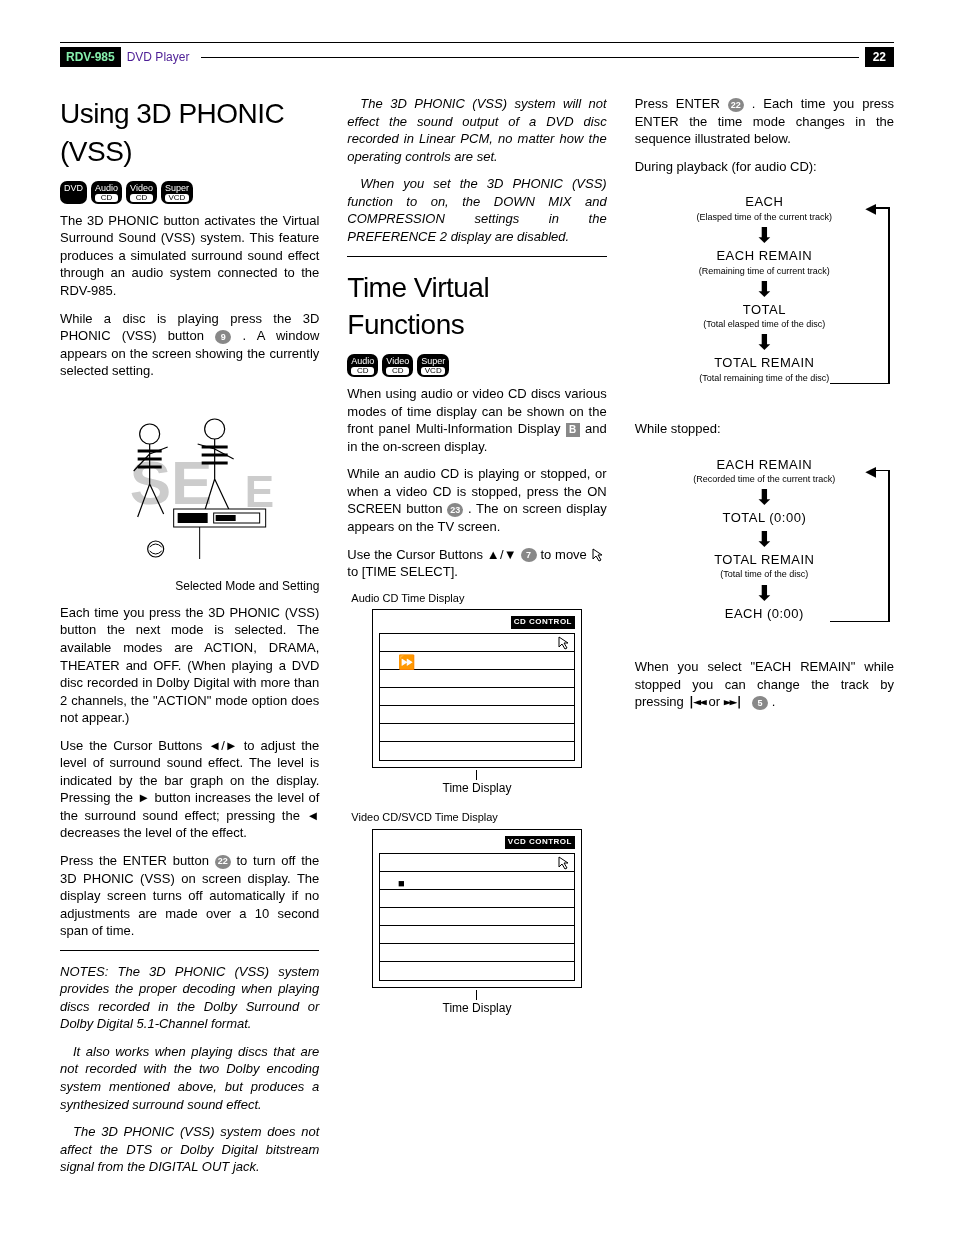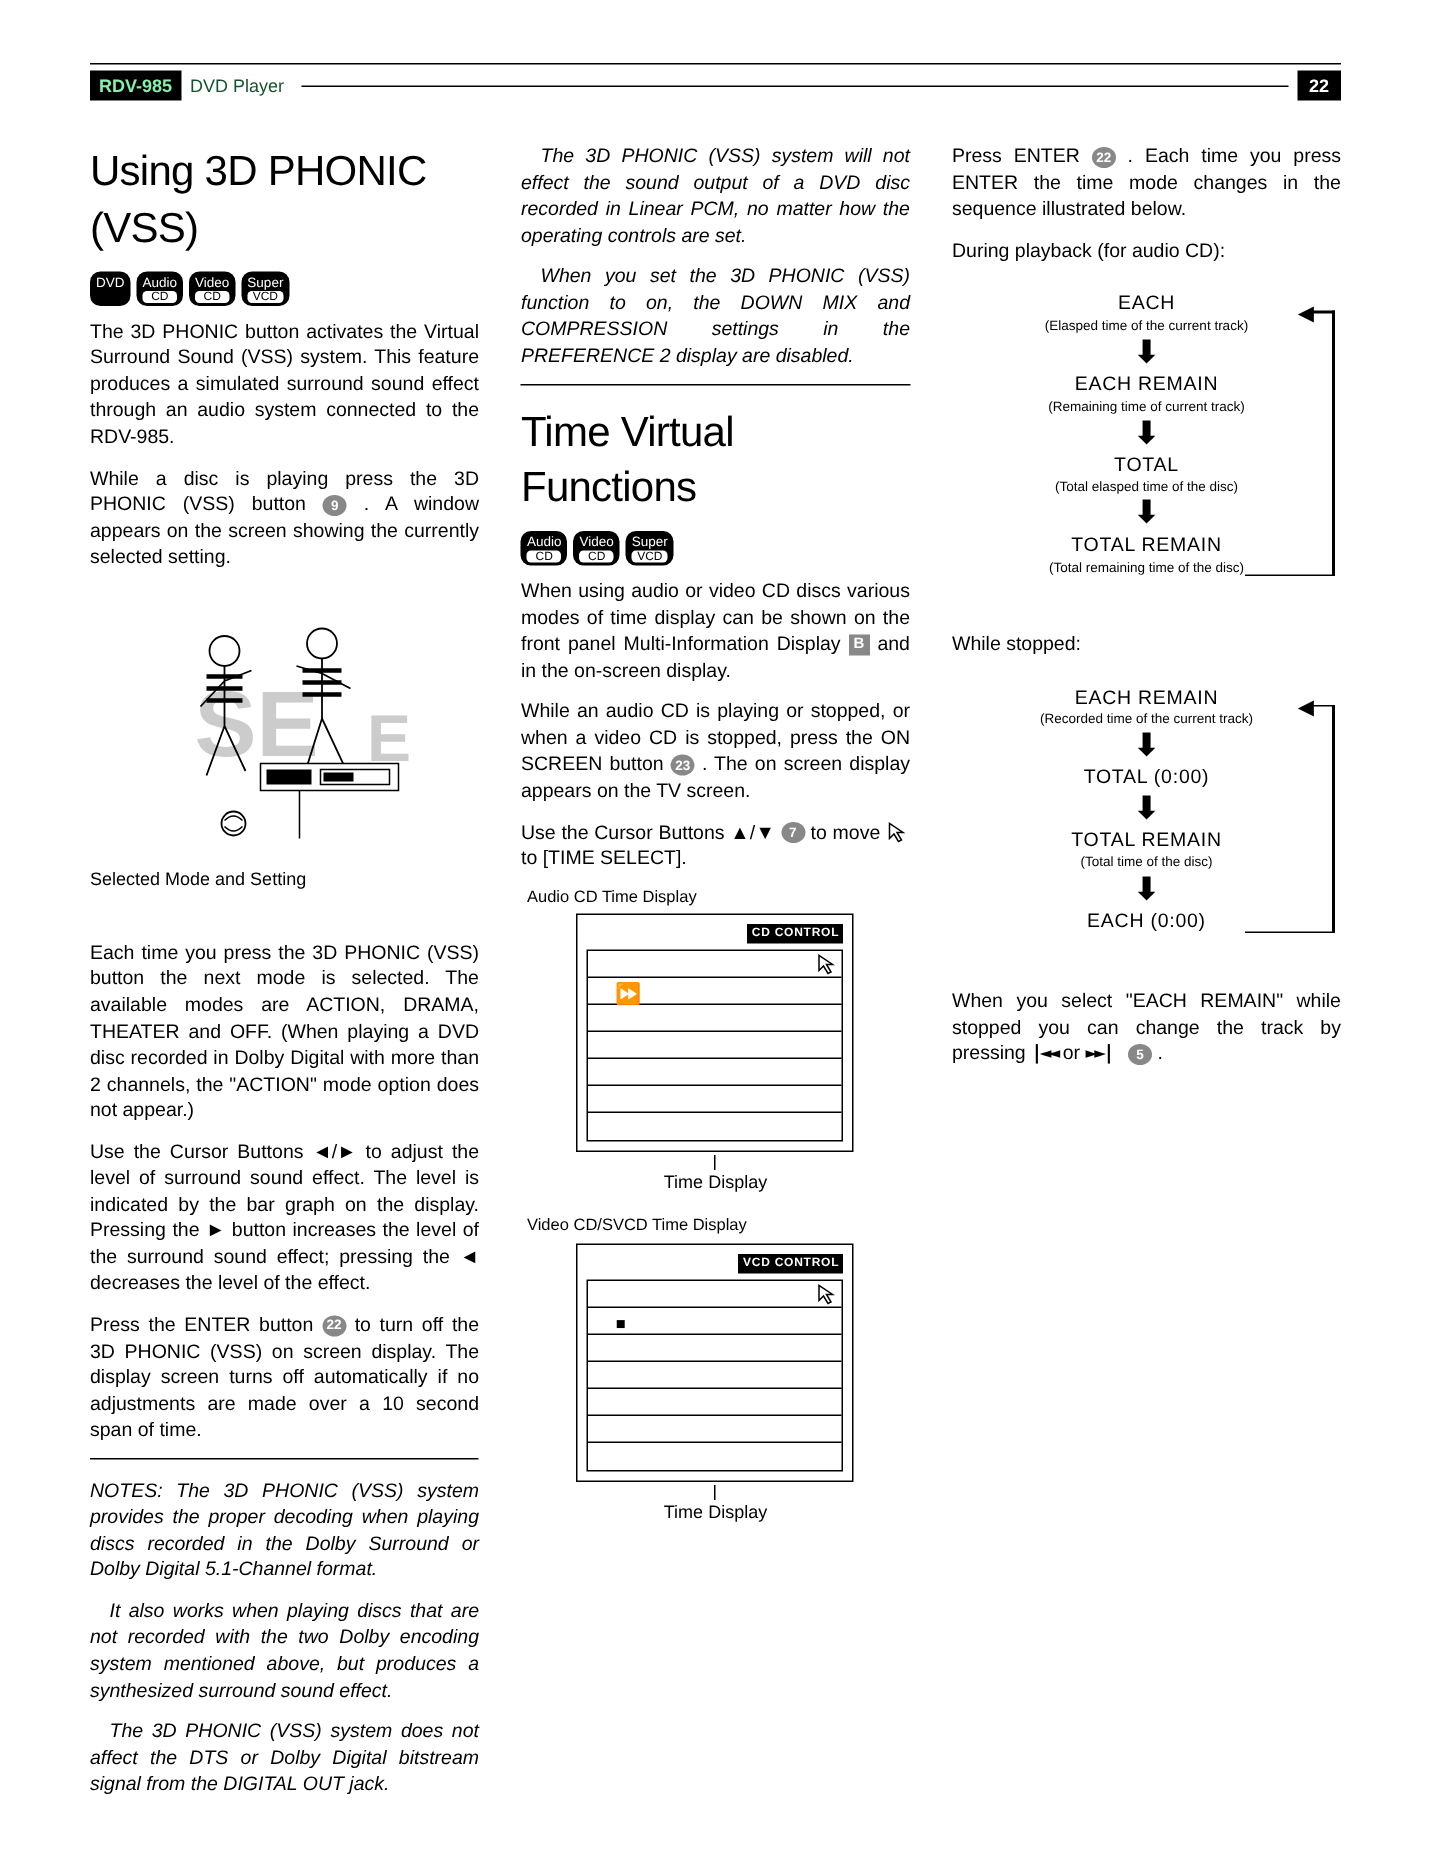--- a/index.html
+++ b/index.html
@@ -9,21 +9,21 @@
     line-height: 1.35;
     background: #fff;
     color: #000;
     width: 954px;
     margin: 0 auto;
     padding: 42px 60px 40px 60px;
   }
   .rule { border-top: 1px solid #000; margin-bottom: 4px; }
   .header-bar { display: flex; align-items: center; gap: 0; margin-bottom: 28px; }
   .header-black { background:#000; color:#86efac; font-weight:bold; font-size:12px; padding:2px 6px; }
-  .header-gray { color:#14532d; font-size:12px; padding:2px 6px; }
+  .header-gray { color:#4c1d95; font-size:12px; padding:2px 6px; }
   .header-line { flex:1; border-top:1px solid #000; margin:0 6px; height:0; }
   .pgnum { background:#000; color:#fff; font-weight:bold; font-size:12px; padding:2px 8px; }
 
   .cols { display:flex; gap:28px; }
   .col { flex:1; min-width:0; }
 
   h1 { font-family: "Arial Narrow", "Helvetica Condensed", Arial, sans-serif; font-weight:400; font-size:28px; letter-spacing:-0.5px; margin-bottom:10px; }
   h1.tight { margin-top:8px; }
 
   p { margin-bottom:10px; text-align:justify; }
@@ -35,25 +35,25 @@
   .badge .bot { display:block; font-size:8px; background:#fff; color:#000; border-radius:3px; padding:0 2px; margin-top:1px; }
 
   .circnum { display:inline-flex; align-items:center; justify-content:center; width:16px; height:14px; background:#888; color:#fff; border-radius:50%; font-size:9px; font-weight:bold; vertical-align:middle; }
   .sqB { display:inline-flex; align-items:center; justify-content:center; width:14px; height:14px; background:#888; color:#fff; font-size:10px; font-weight:bold; vertical-align:middle; }
 
   hr.sep { border:none; border-top:1px solid #000; margin:8px 0 12px 0; }
 
   
   .illus1 { border:1px solid #fff; text-align:center; margin:18px 0 10px 0; position:relative; height:170px; }
   .illus1 svg { width:100%; height:170px; }
-  .illus1-cap { text-align:left; font-size:12px; margin-bottom:32px; }
+  .illus1-cap { text-align:right; font-size:12px; margin-bottom:10px; }
 
   
   .osd-label { font-size:11px; margin:6px 0 4px 4px; }
-  .osd-box { border:1.5px solid #000; width:185px; margin:0 auto 4px auto; padding:6px;text-align:right; }
+  .osd-box { border:1.5px solid #000; width:210px; margin:0 auto 4px auto; padding:6px;text-align:right; }
   .osd-ctrl-row { display:flex; justify-content:flex-end; margin-bottom:4px; }
   .osd-ctrl { background:#000; color:#fff; font-size:8px; font-weight:bold; padding:1px 3px; letter-spacing:0.5px; }
   .osd-lines { border:1px solid #000; padding:0; }
   .osd-row { height:18px; border-bottom:1px solid #000; position:relative; }
   .osd-row:last-child { border-bottom:none; }
   .osd-icon { position:absolute; left:18px; top:1px; font-size:14px; }
   .osd-callout { display:flex; justify-content:center; align-items:flex-start; margin-top:-2px; }
   .osd-callout .stem { width:1px; height:10px; background:#000; }
   .osd-callout-text { font-size:12px; text-align:center; margin-bottom:14px; }
 

